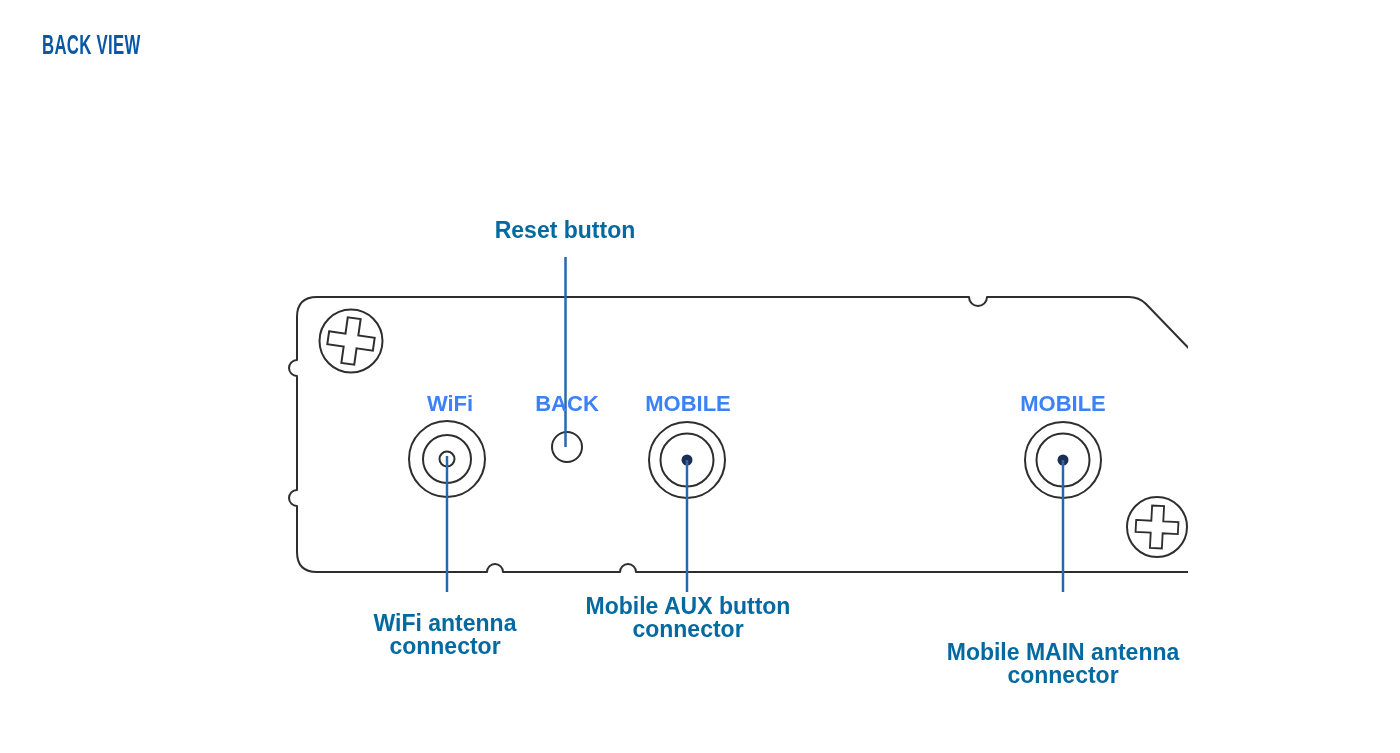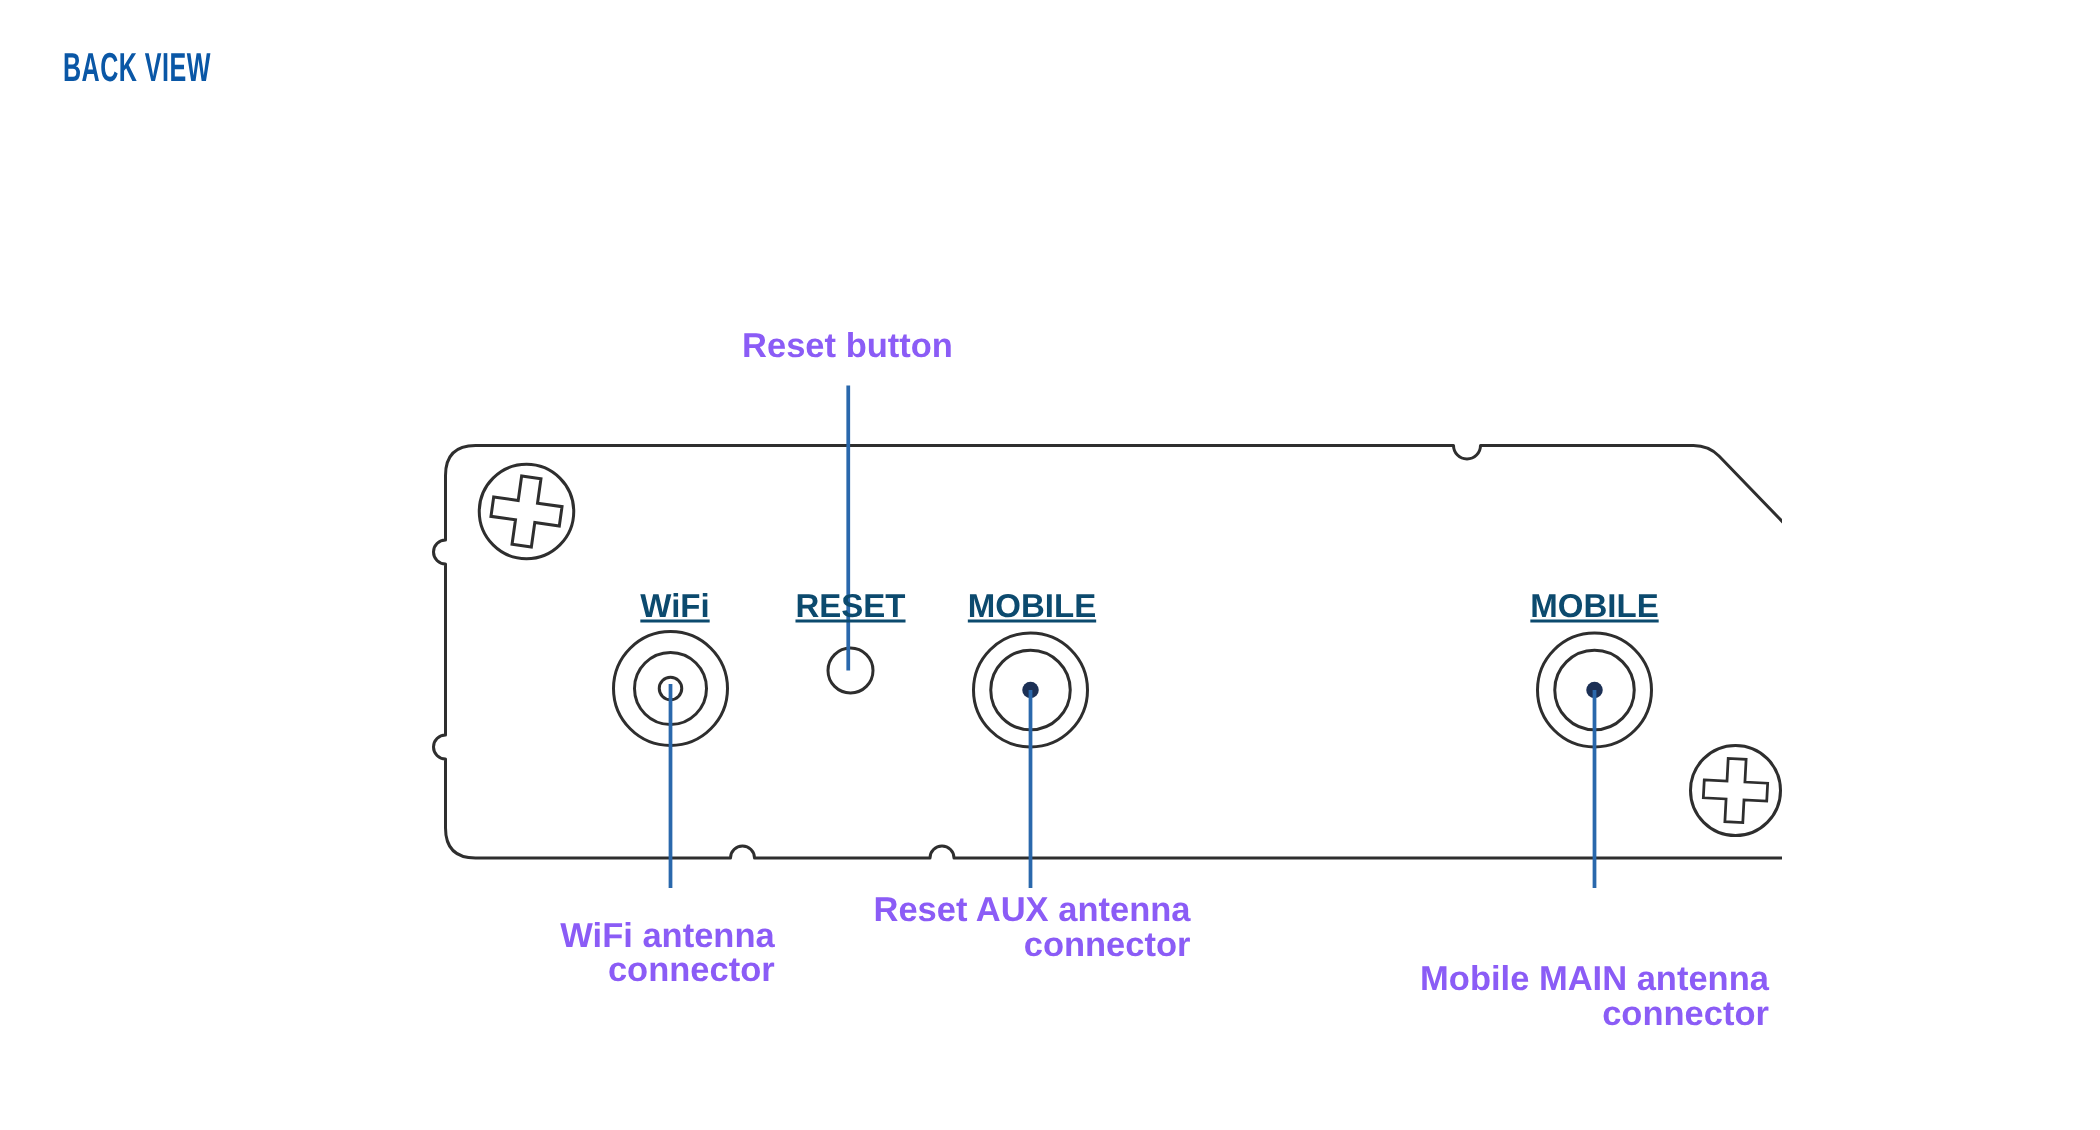--- a/index.html
+++ b/index.html
@@ -13,30 +13,29 @@
   .page-title{
     position:absolute;left:42px;top:30px;
     font-size:27px;font-weight:bold;color:#0a57a6;
     letter-spacing:0.5px;
     transform:scaleX(0.62);transform-origin:left top;
     white-space:nowrap;
   }
   svg.artwork{position:absolute;left:0;top:0;}
   .port-label{
     position:absolute;
-    font-size:22px;font-weight:bold;color:#0c4a6e;
+    font-size:22px;font-weight:bold;color:#3b82f6;
     transform:translateX(-50%);
     white-space:nowrap;
-    text-decoration:underline;
   }
   .callout{
     position:absolute;
-    font-size:23px;font-weight:bold;color:#8b5cf6;
+    font-size:23px;font-weight:bold;color:#0369a1;
     transform:translateX(-50%);
-    text-align:right;line-height:23px;
+    text-align:center;line-height:23px;
     white-space:nowrap;
   }
 </style>
 </head>
 <body>
 
 <div class="stage">
 
   <div class="page-title">BACK VIEW</div>
 
@@ -90,33 +89,33 @@
 
     <g stroke="#2a68ac" stroke-width="2.5">
       <line x1="565.5" y1="257" x2="565.5" y2="447"></line>
       <line x1="447" y1="456" x2="447" y2="592"></line>
       <line x1="687" y1="460" x2="687" y2="592"></line>
       <line x1="1063" y1="460" x2="1063" y2="592"></line>
     </g>
   </svg>
 
   <div class="port-label" style="left:450px;top:391px;">WiFi</div>
-  <div class="port-label" style="left:567px;top:391px;">RESET</div>
+  <div class="port-label" style="left:567px;top:391px;">BACK</div>
   <div class="port-label" style="left:688px;top:391px;">MOBILE</div>
   <div class="port-label" style="left:1063px;top:391px;">MOBILE</div>
 
   <div class="callout" style="left:565px;top:219px;">Reset button</div>
 
   <div class="callout" style="left:445px;top:612px;">
     <div>WiFi antenna</div>
     <div>connector</div>
   </div>
 
   <div class="callout" style="left:688px;top:595px;">
-    <div>Reset AUX antenna</div>
+    <div>Mobile AUX button</div>
     <div>connector</div>
   </div>
 
   <div class="callout" style="left:1063px;top:595px;margin-top:46px;">
     <div>Mobile MAIN antenna</div>
     <div>connector</div>
   </div>
 
 </div>
 

